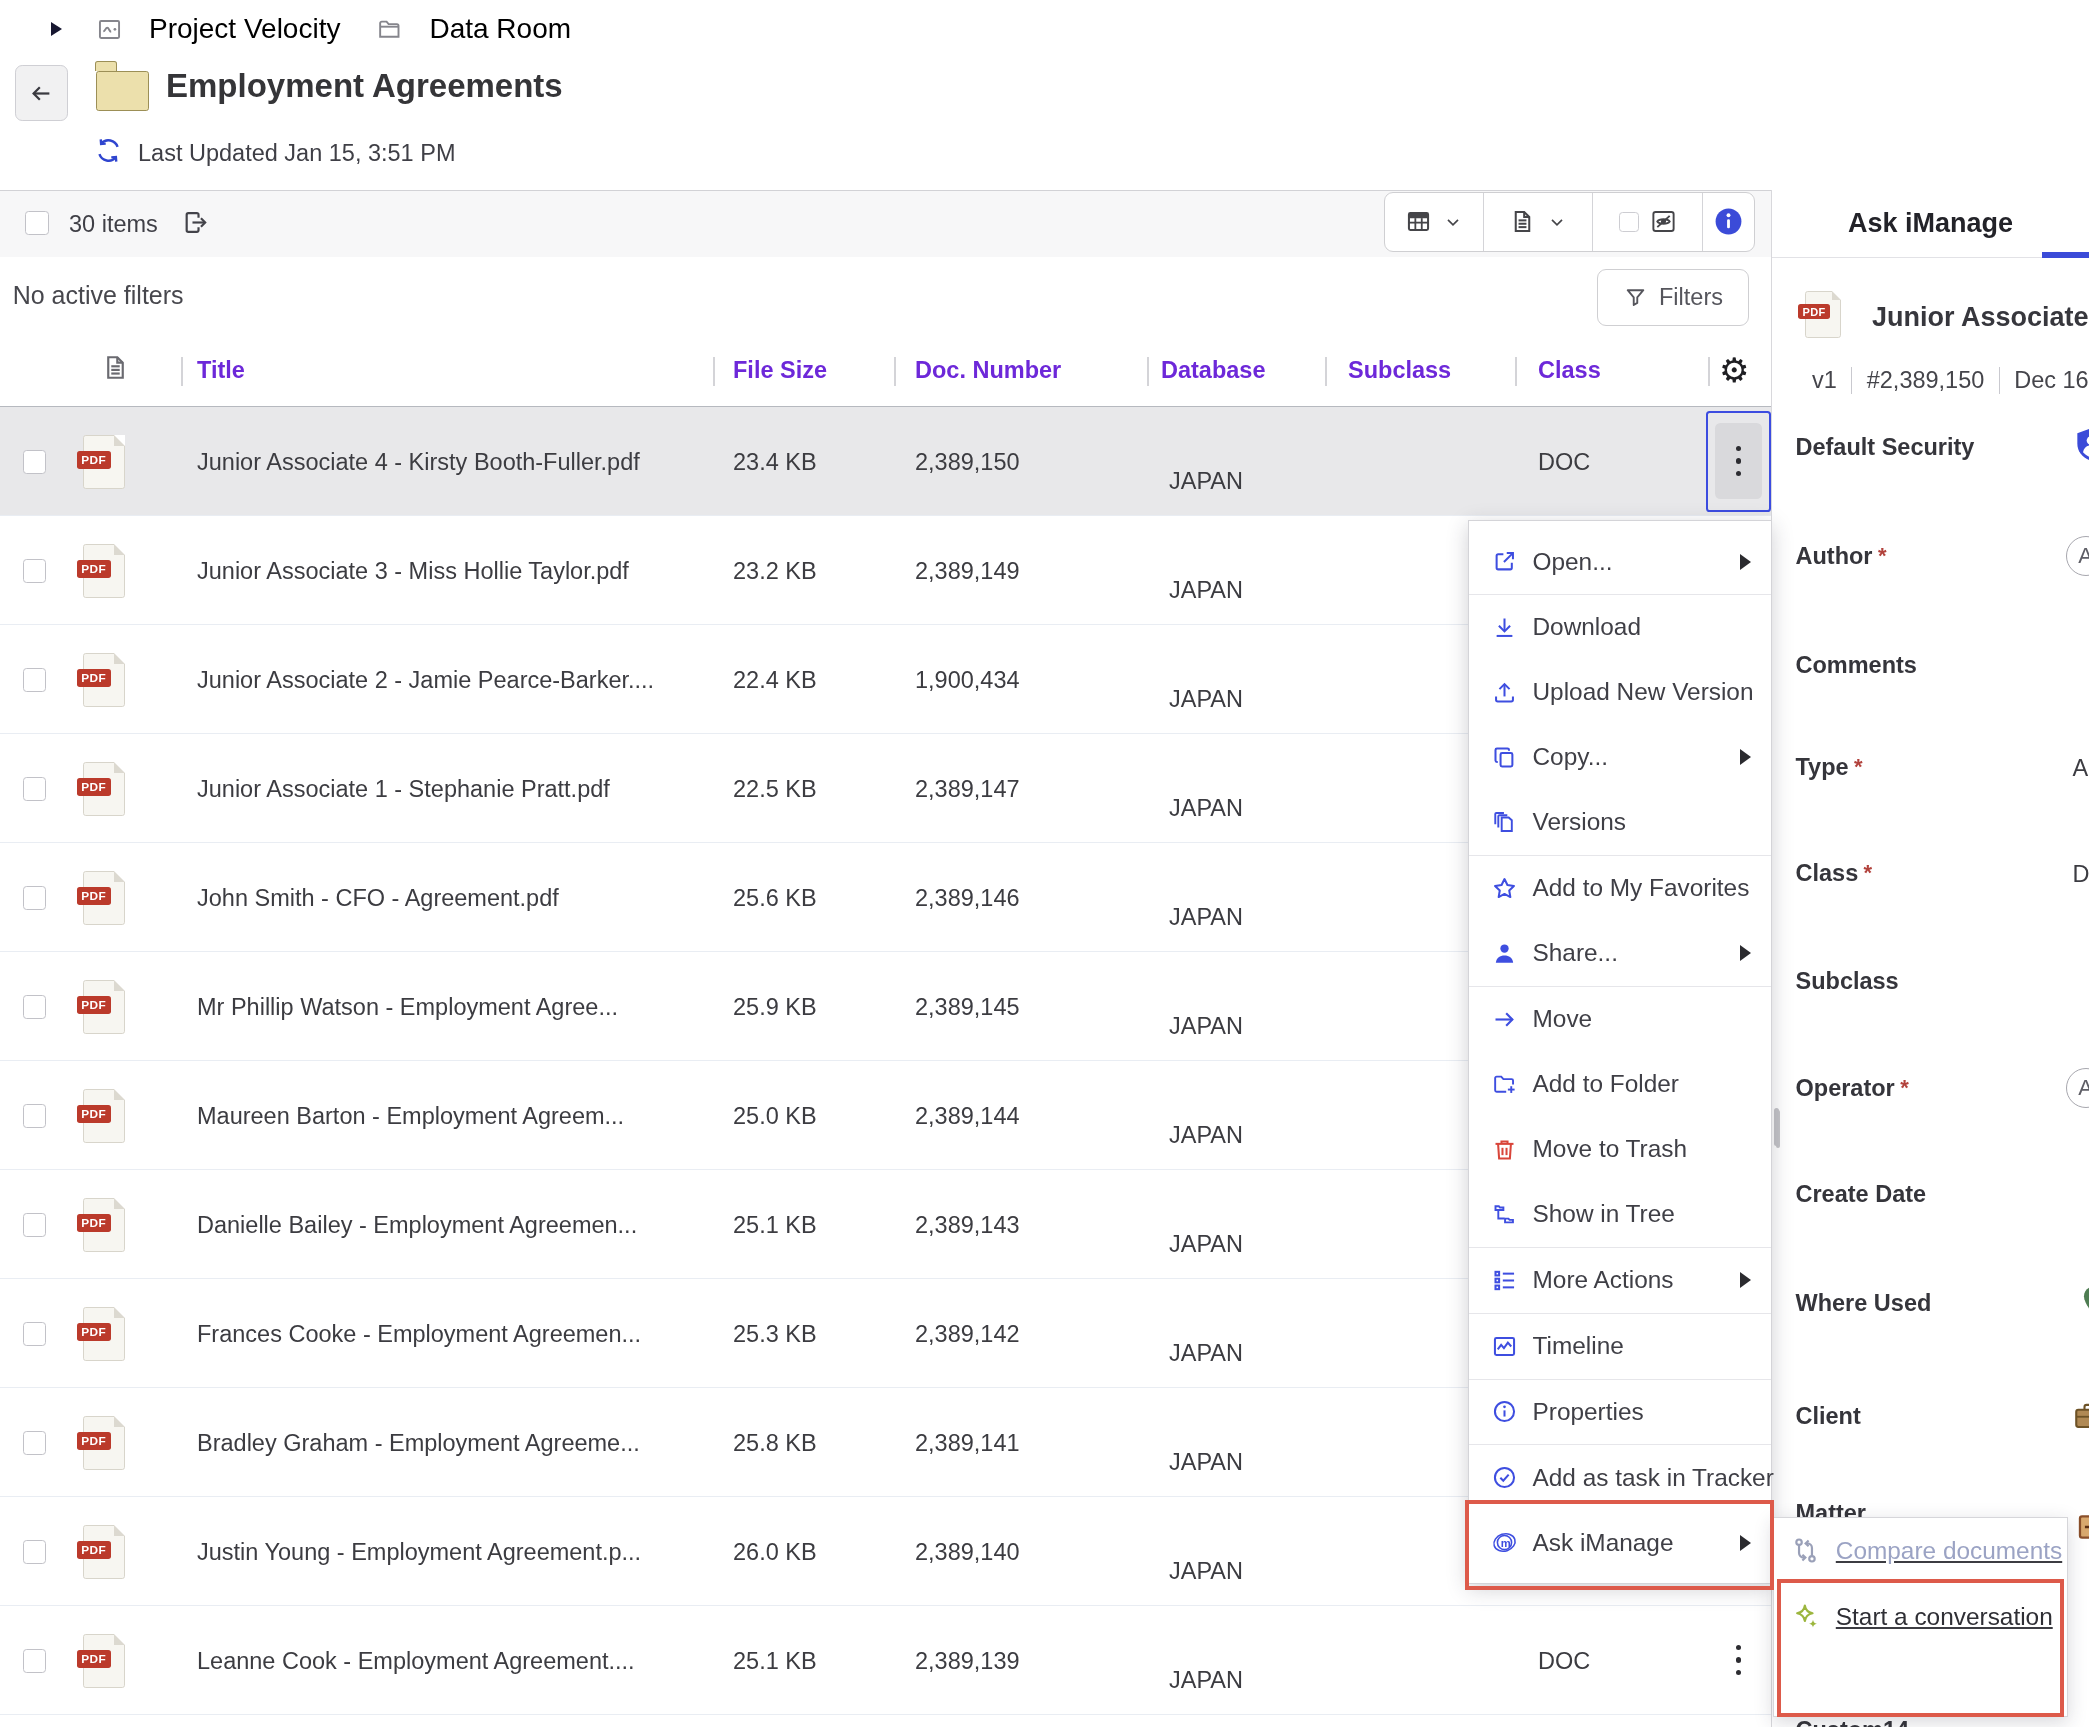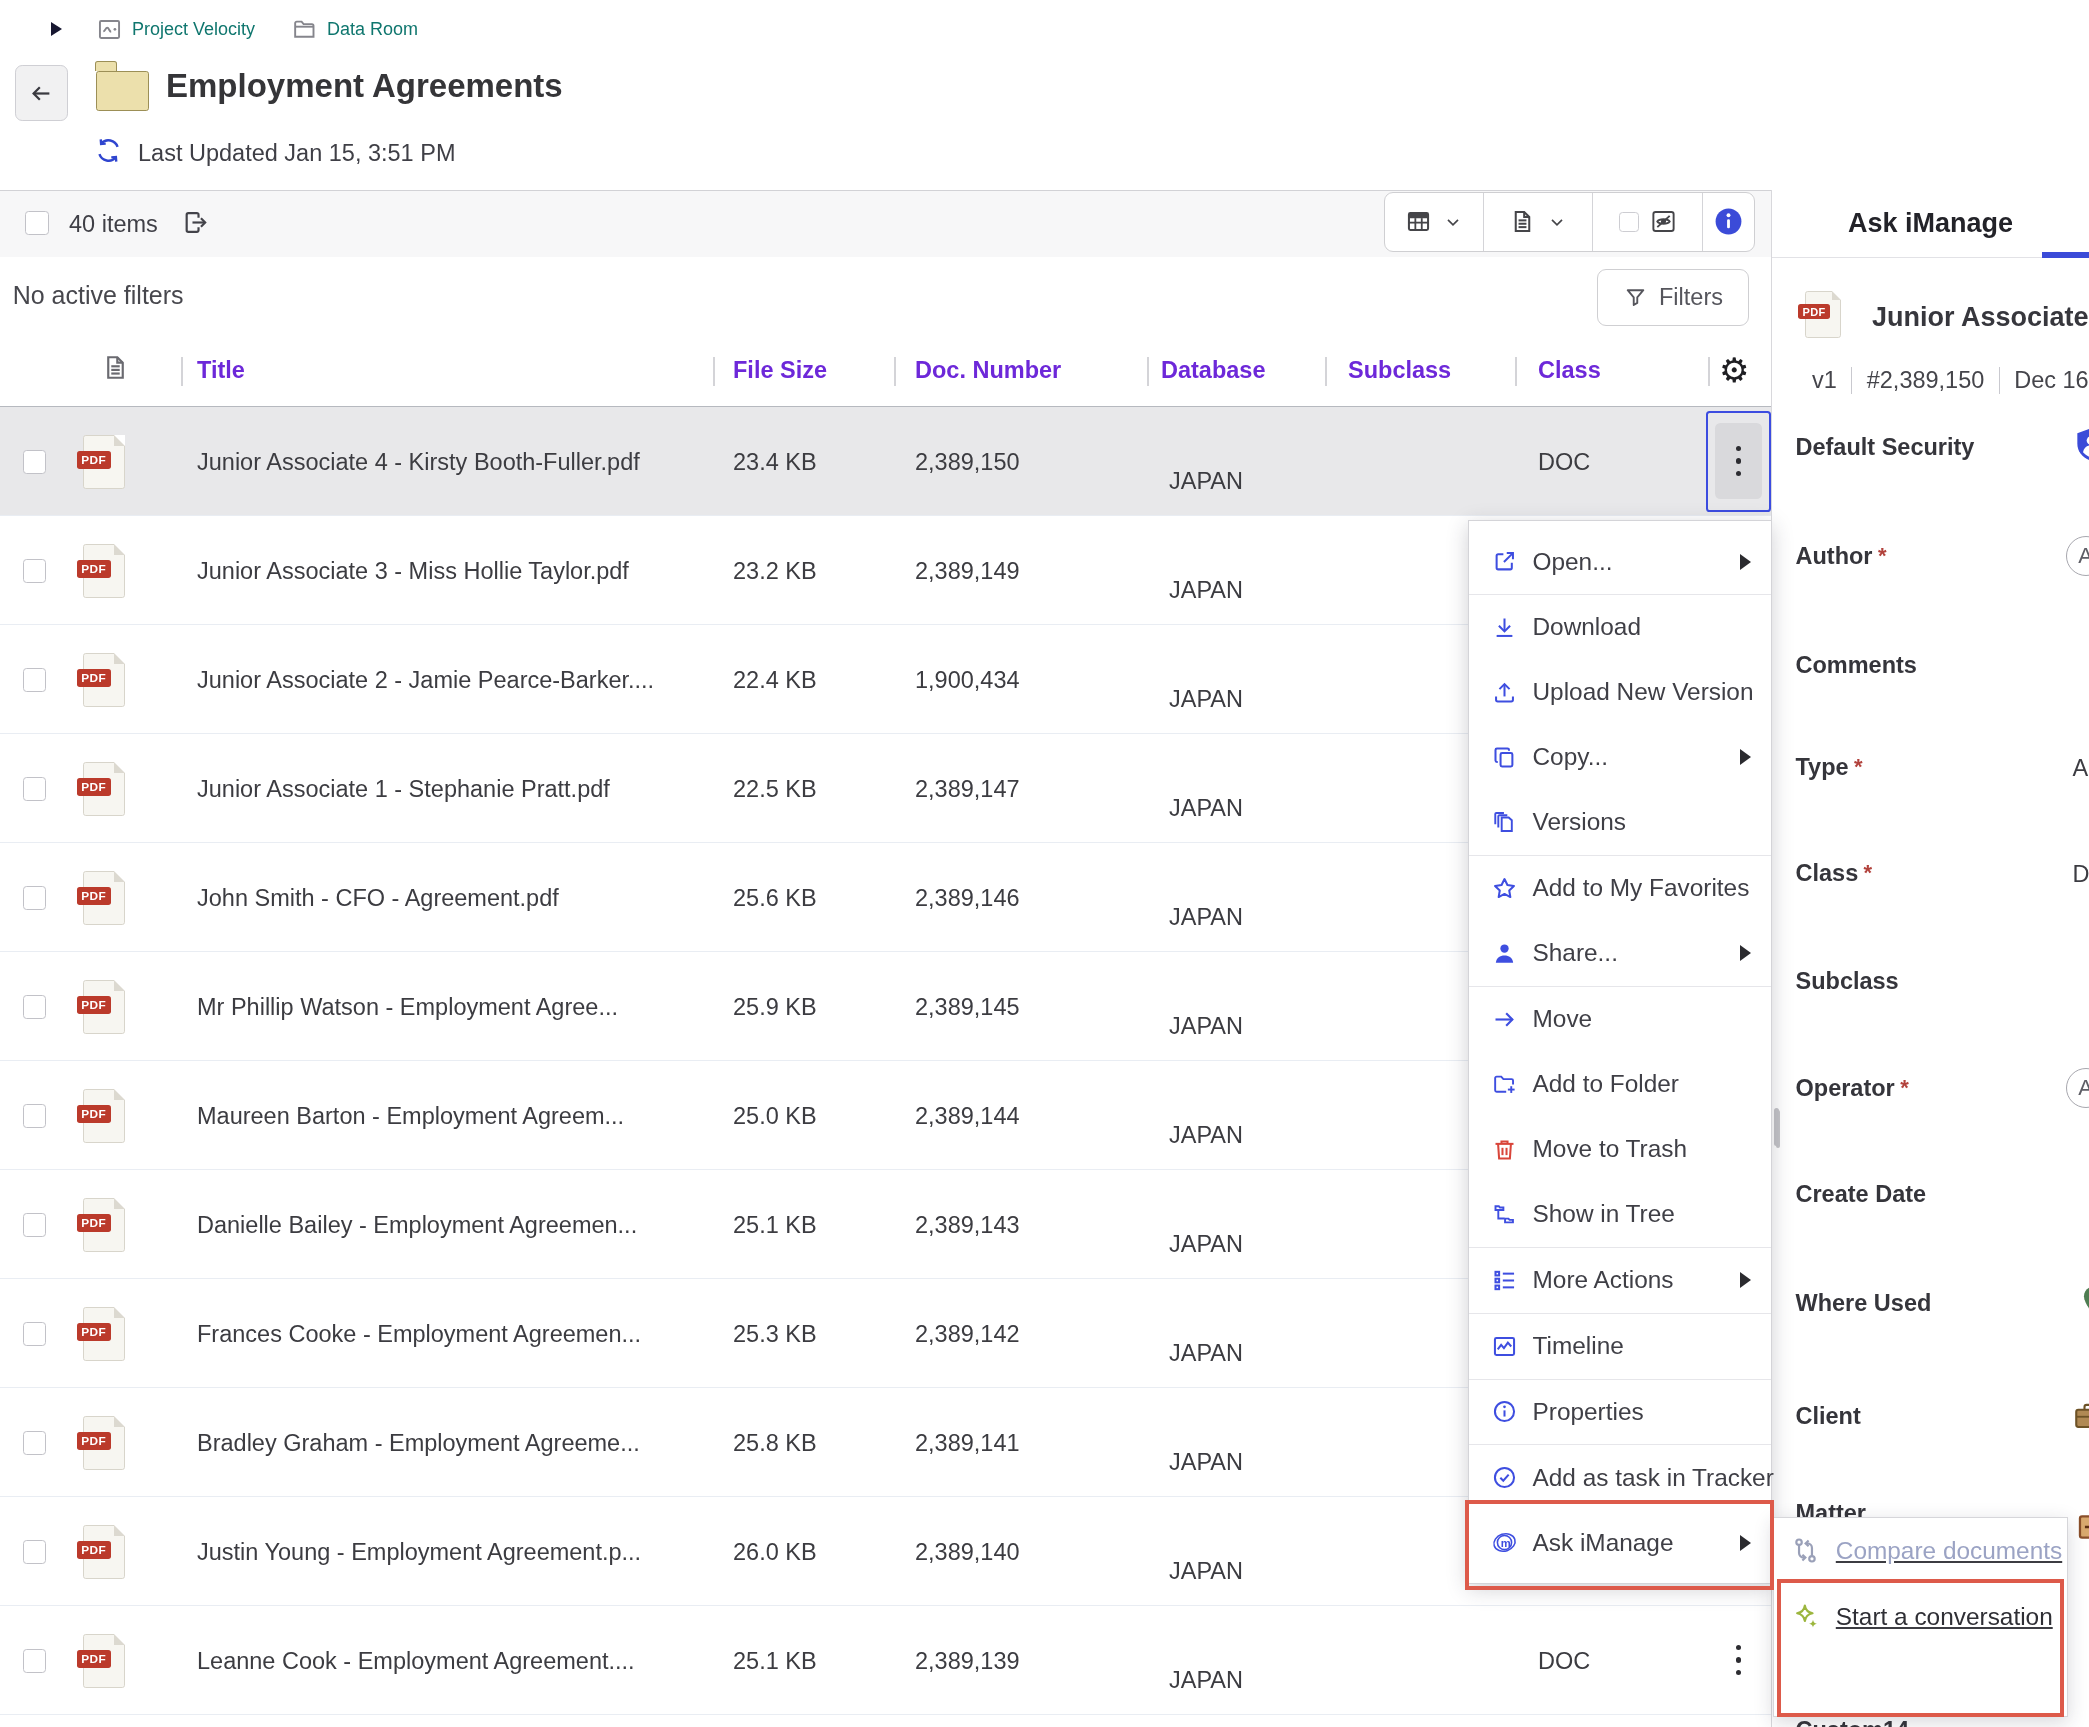--- a/index.html
+++ b/index.html
@@ -4,21 +4,21 @@
 <style>
   html,body{margin:0;padding:0;background:#fff;}
   #app{position:relative;width:2090px;height:1728px;background:#fff;overflow:hidden;
        font-family:"Liberation Sans",sans-serif;color:#3c3c42;}
   svg.ic{display:block;}
   
   .crumb-row{position:absolute;left:0;top:11px;height:36px;display:flex;align-items:center;}
   .crumb-tri{width:0;height:0;border-left:11.8px solid #171731;border-top:7.2px solid transparent;
              border-bottom:7.2px solid transparent;margin-left:51px;}
   .crumb-ic{margin-left:34px;color:#85858c;}
-  .crumb-txt{margin-left:9px;font-size:18px;color:#0f766e;}
+  .crumb-txt{margin-left:26px;font-size:28px;color:#000000;}
   .back-btn{position:absolute;left:14.5px;top:65px;width:51px;height:54px;background:#f1f1f2;
             border:0.9px solid #cfcfd4;border-radius:7.2px;display:flex;align-items:center;justify-content:center;color:#3a3a40;}
   .bigfolder{position:absolute;left:96px;top:71px;width:51px;height:38px;background:#ece0ac;
              border:1.8px solid #9c8f56;border-radius:2.7px;}
   .bigfolder::before{content:"";position:absolute;left:-1.8px;top:-11px;width:20px;height:9px;
              background:#ece0ac;border:1.8px solid #9c8f56;border-bottom:none;border-radius:2.7px 2.7px 0 0;}
   .page-title{position:absolute;left:166px;top:67px;font-size:33px;font-weight:700;color:#353538;}
   .sync{position:absolute;left:94px;top:136px;color:#2f45cf;}
   .updated{position:absolute;left:138px;top:140px;font-size:23.5px;color:#3f3f46;}
   
@@ -339,21 +339,21 @@
   <div class="sync">
       <svg class="ic" width="29" height="29" viewBox="0 0 24 24">
         <use href="#i-sync"></use>
       </svg>
     </div>
   <div class="updated">Last Updated Jan 15, 3:51 PM</div>
 
   <div class="band-topline"></div>
   <div class="toolbar">
     <div class="cb tb-cb"></div>
-    <div class="tb-count">40 items</div>
+    <div class="tb-count">30 items</div>
     <div class="tb-export">
         <svg class="ic" width="29" height="29" viewBox="0 0 24 24">
           <use href="#i-export"></use>
         </svg>
       </div>
     <div class="viewgroup">
       <div class="vg-seg vg1">
         <span class="vg-ic">
             <svg class="ic" width="27" height="27" viewBox="0 0 24 24">
               <use href="#i-grid"></use>

